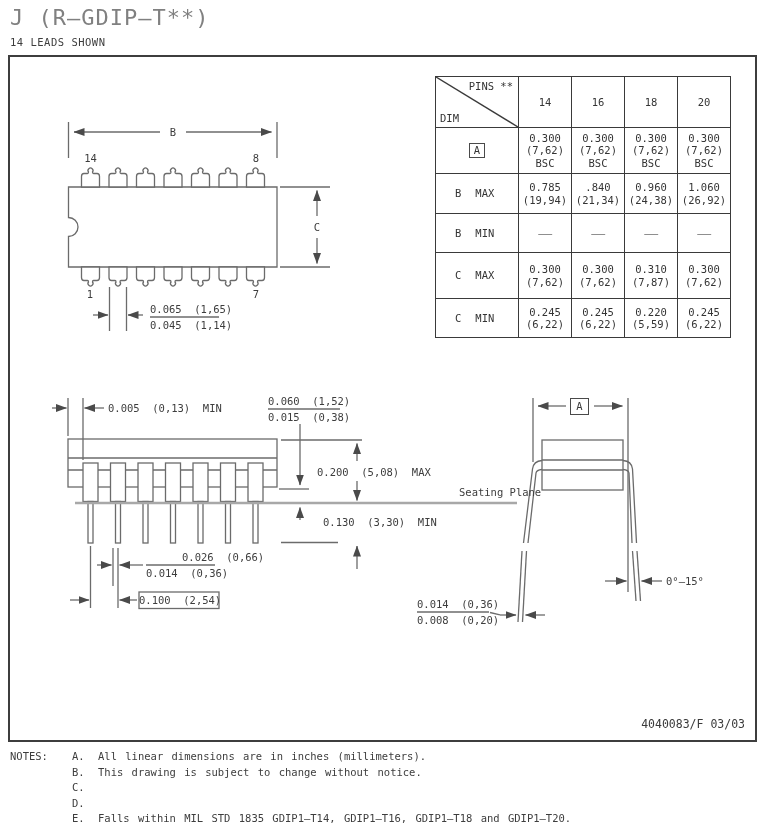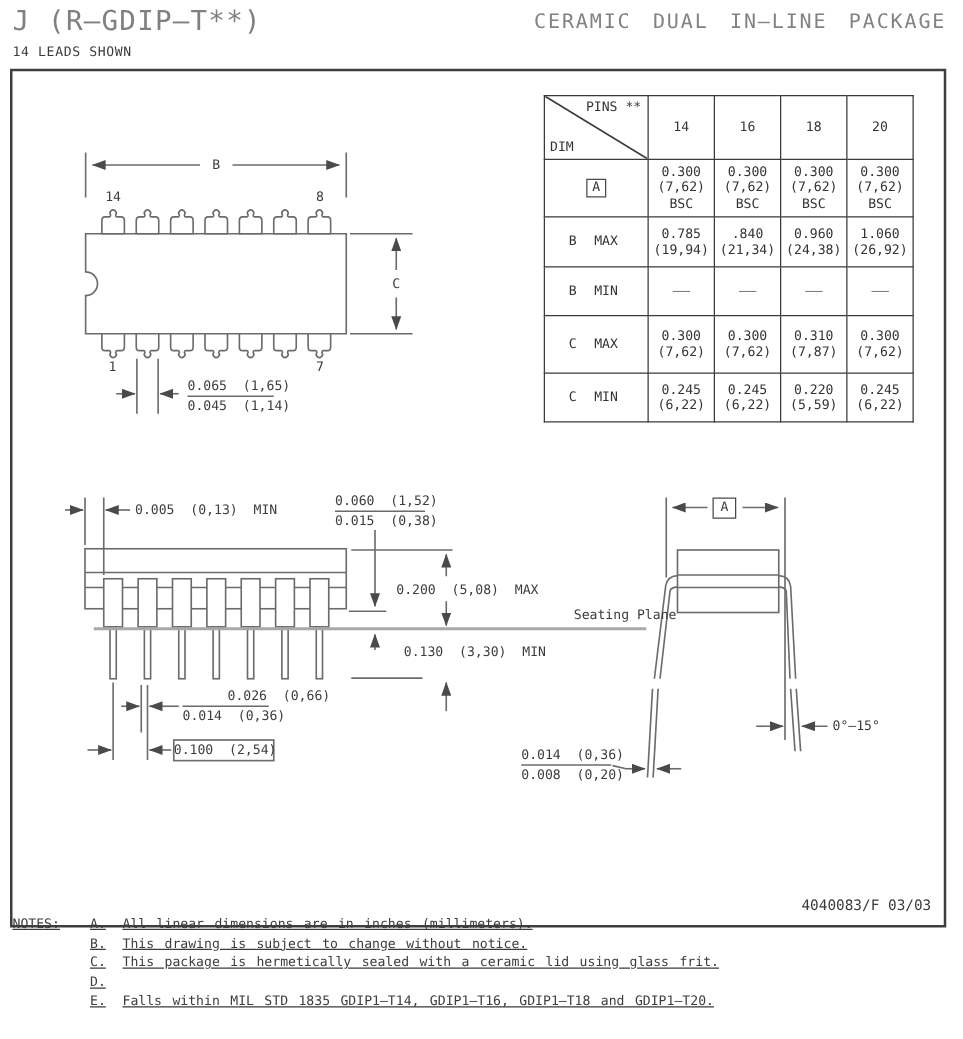--- a/index.html
+++ b/index.html
@@ -31,21 +31,20 @@
   svg .ln{stroke:#6b6b6b;stroke-width:1.3;fill:none;}
   svg .lnf{stroke:#6b6b6b;stroke-width:1.3;fill:#fff;}
 </style>
 </head>
 <body>
 
 <div id="canvas">
 
   <div class="abs title-left" style="left:10px;top:5px;">J (R–GDIP–T**)</div>
   <div class="abs subtitle" style="left:10px;top:36px;">14 LEADS SHOWN</div>
-  <div class="abs title-right" style="left:380px;top:7px;width:377px;">CERAMIC DUAL IN–LINE PACKAGE</div>
 
   <div class="abs border-box" style="left:8px;top:55px;width:745px;height:683px;"></div>
 
   <svg class="abs" style="left:0;top:0;" width="770" height="831" viewBox="0 0 770 831">
     <defs>
       <marker id="arr" markerUnits="userSpaceOnUse" markerWidth="11" markerHeight="8" refX="10.5" refY="4" orient="auto">
         <path d="M0,0 L11,4 L0,8 Z" fill="#4a4a4a"></path>
       </marker>
     </defs>
 
@@ -277,35 +276,34 @@
       <td>0.220
 (5,59)</td>
       <td>0.245
 (6,22)</td>
     </tr>
   </tbody>
     </table>
 
   <div class="abs docnum" style="left:600px;top:717px;width:145px;">4040083/F 03/03</div>
 
-  <div class="abs" style="left:10px;top:732px;width:755px;text-decoration:underline;">
+  <div class="abs" style="left:10px;top:749px;width:755px;">
     <div class="note-row">
       <span class="nlabel">NOTES:</span>
       <span class="nletter">A.</span>
       <span class="ntext">All linear dimensions are in inches (millimeters).</span>
     </div>
     <div class="note-row">
       <span class="nlabel"></span>
       <span class="nletter">B.</span>
       <span class="ntext">This drawing is subject to change without notice.</span>
     </div>
     <div class="note-row">
       <span class="nlabel"></span>
       <span class="nletter">C.</span>
-      <span class="ntext">This package is hermetically sealed with a ceramic lid using glass frit.</span>
     </div>
     <div class="note-row">
       <span class="nlabel"></span>
       <span class="nletter">D.</span>
     </div>
     <div class="note-row">
       <span class="nlabel"></span>
       <span class="nletter">E.</span>
       <span class="ntext">Falls within MIL STD 1835 GDIP1–T14, GDIP1–T16, GDIP1–T18 and GDIP1–T20.</span>
     </div>

